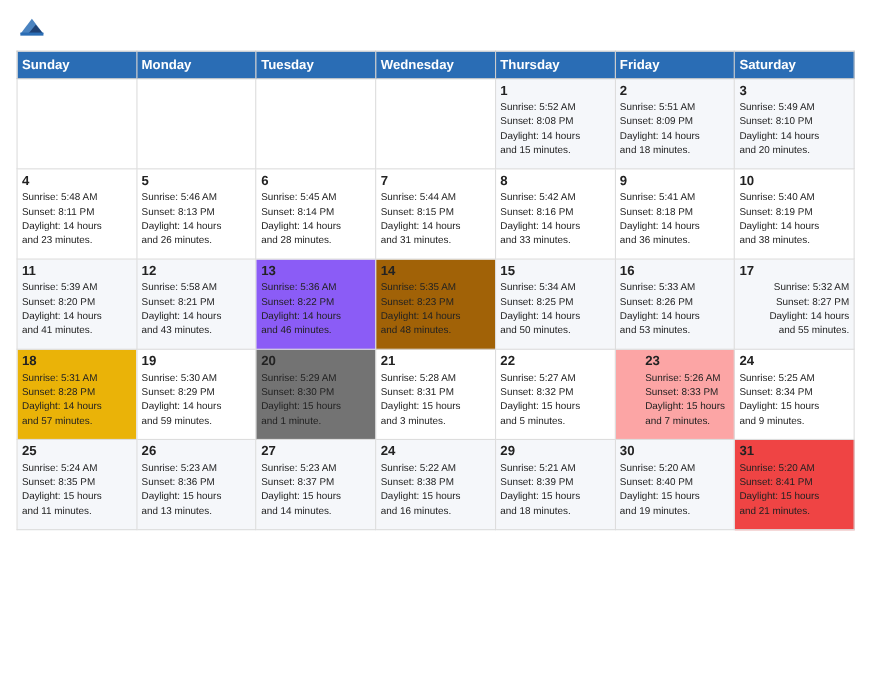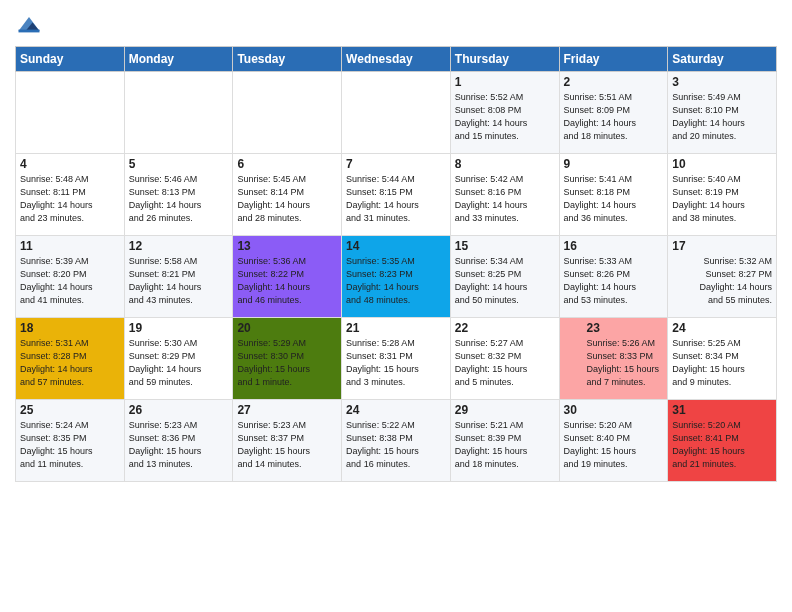--- a/index.html
+++ b/index.html
@@ -228,21 +228,21 @@
 Daylight: 14 hours
 and 43 minutes.</div>
           </td>
           <td style="background: #8b5cf6;">
             <span class="day-number">13</span>
             <div class="cell-info" style="white-space: pre-line;">Sunrise: 5:36 AM
 Sunset: 8:22 PM
 Daylight: 14 hours
 and 46 minutes.</div>
           </td>
-          <td style="background: #0ea5e9;">
+          <td style="background: #a16207;">
             <span class="day-number">14</span>
             <div class="cell-info" style="white-space: pre-line;">Sunrise: 5:35 AM
 Sunset: 8:23 PM
 Daylight: 14 hours
 and 48 minutes.</div>
           </td>
           <td style="background: rgb(245, 247, 250);">
             <span class="day-number">15</span>
             <div class="cell-info" style="white-space: pre-line;">Sunrise: 5:34 AM
 Sunset: 8:25 PM
@@ -272,21 +272,21 @@
 Daylight: 14 hours
 and 57 minutes.</div>
           </td>
           <td style="background: rgb(255, 255, 255);">
             <span class="day-number">19</span>
             <div class="cell-info" style="white-space: pre-line;">Sunrise: 5:30 AM
 Sunset: 8:29 PM
 Daylight: 14 hours
 and 59 minutes.</div>
           </td>
-          <td style="background: #4d7c0f;">
+          <td style="background: #737373;">
             <span class="day-number">20</span>
             <div class="cell-info" style="white-space: pre-line;">Sunrise: 5:29 AM
 Sunset: 8:30 PM
 Daylight: 15 hours
 and 1 minute.</div>
           </td>
           <td style="background: rgb(255, 255, 255);">
             <span class="day-number">21</span>
             <div class="cell-info" style="white-space: pre-line;">Sunrise: 5:28 AM
 Sunset: 8:31 PM

